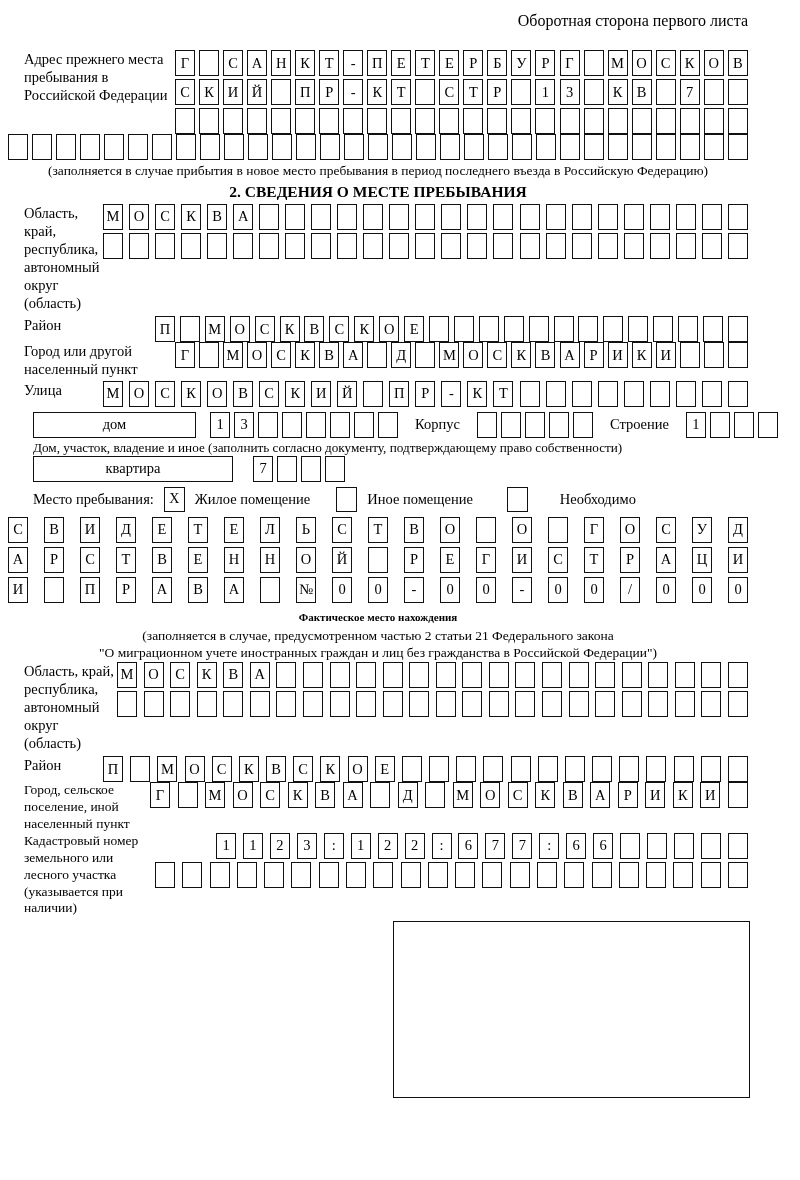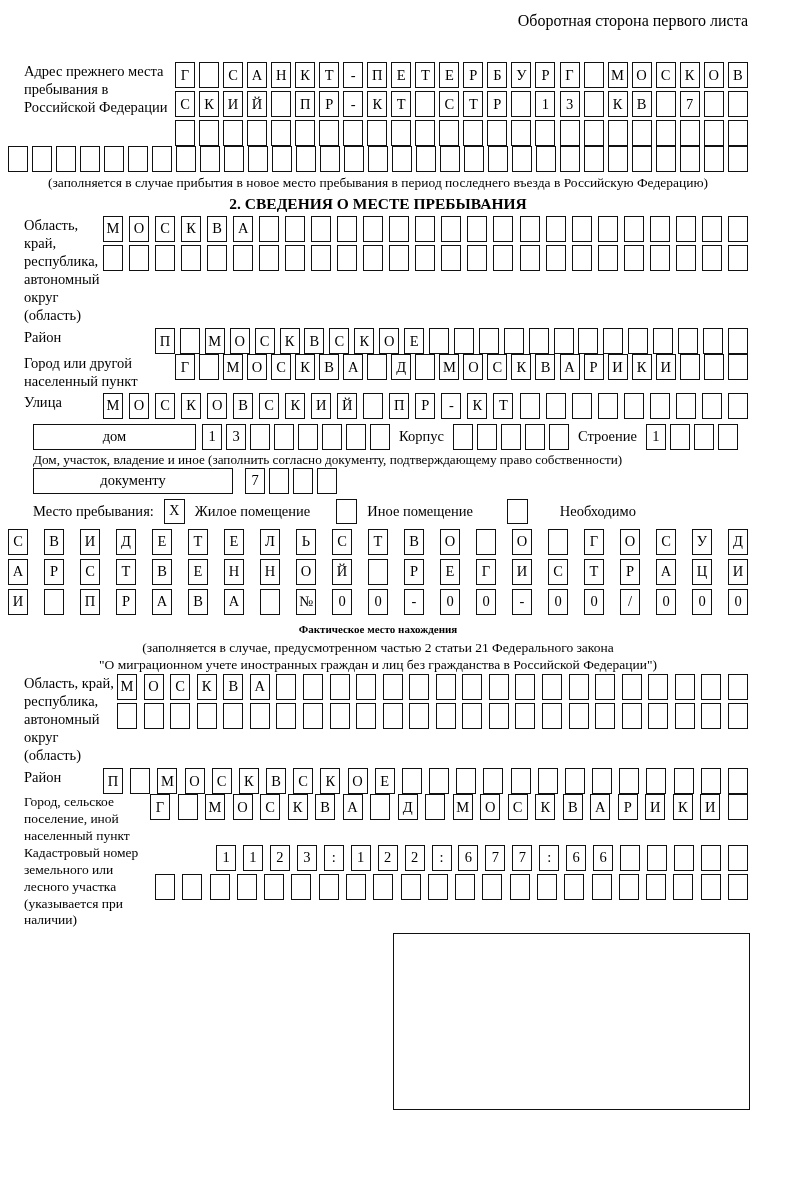--- a/index.html
+++ b/index.html
@@ -17,21 +17,21 @@
   .grid-row{display:flex;justify-content:space-between;}
   .gap-row{display:flex;gap:4px;}
   .cell{
     width:20px;height:26px;box-sizing:border-box;border:1.6px solid #111;
     display:flex;align-items:center;justify-content:center;flex-shrink:0;
     font-size:14.5px;background:#fff;
   }
   .note{font-size:13.2px;text-align:center;margin-top:2px;}
   .section-title{font-size:15.5px;font-weight:bold;text-align:center;margin:3px 0 3px 0;width:740px;}
   .mt2{margin-top:2px}.mt3{margin-top:0}.mt4{margin-top:4px}.mt5{margin-top:5px}
-  .dom-line{display:flex;align-items:center;margin-left:25px;width:715px;gap:6px;}
+  .dom-line{display:flex;align-items:center;margin-left:25px;width:715px;gap:14px;}
   .labelbox{box-sizing:border-box;border:1.6px solid #111;height:26px;display:flex;align-items:center;justify-content:center;font-size:14.5px;flex-shrink:0;}
   .dom-box{width:163px;}
   .kv-box{width:200px;}
   .inline-label{font-size:14.5px;white-space:nowrap;padding:0 3px;}
   .mesto-line{display:flex;align-items:center;margin-left:25px;font-size:14.5px;}
   .cb{width:21px;height:25px;box-sizing:border-box;border:1.7px solid #111;display:flex;align-items:center;justify-content:center;font-size:14px;flex-shrink:0;}
   .mesto-line .cb{margin:0 10px;}
   .mesto-line .opt2cb{margin-left:26px;}
   .mesto-line .opt3cb{margin-left:34px;}
   .mesto-line .opt3lbl{margin-left:22px;}
@@ -43,21 +43,21 @@
   .stamp-wrap{margin-top:4px;}
   .stamp-box{margin-left:385px;width:357px;height:177px;box-sizing:border-box;border:1.8px solid #111;}
 </style>
 </head>
 <body>
 
 <div class="page">
 
   <div class="header-note">Оборотная сторона первого листа</div>
 
-  <div class="field" style="margin-top:32px">
+  <div class="field" style="margin-top:20px">
     <div class="flabel w167">Адрес прежнего места пребывания в Российской Федерации</div>
     <div class="frows">
       <div class="grid-row">
           <span class="cell">Г</span>
           <span class="cell"></span>
           <span class="cell">С</span>
           <span class="cell">А</span>
           <span class="cell">Н</span>
           <span class="cell">К</span>
           <span class="cell">Т</span>
@@ -351,21 +351,21 @@
     <div class="gap-row">
         <span class="cell">1</span>
         <span class="cell"></span>
         <span class="cell"></span>
         <span class="cell"></span>
       </div>
   </div>
   <div class="note" style="text-align:left;margin-left:25px;">Дом, участок, владение и иное (заполнить согласно документу, подтверждающему право собственности)</div>
 
   <div class="dom-line mt3">
-    <div class="labelbox kv-box">документу</div>
+    <div class="labelbox kv-box">квартира</div>
     <div class="gap-row" style="margin-left:6px">
         <span class="cell">7</span>
         <span class="cell"></span>
         <span class="cell"></span>
         <span class="cell"></span>
       </div>
   </div>
 
   <div class="mesto-line mt5">
     <span>Место пребывания:</span>

